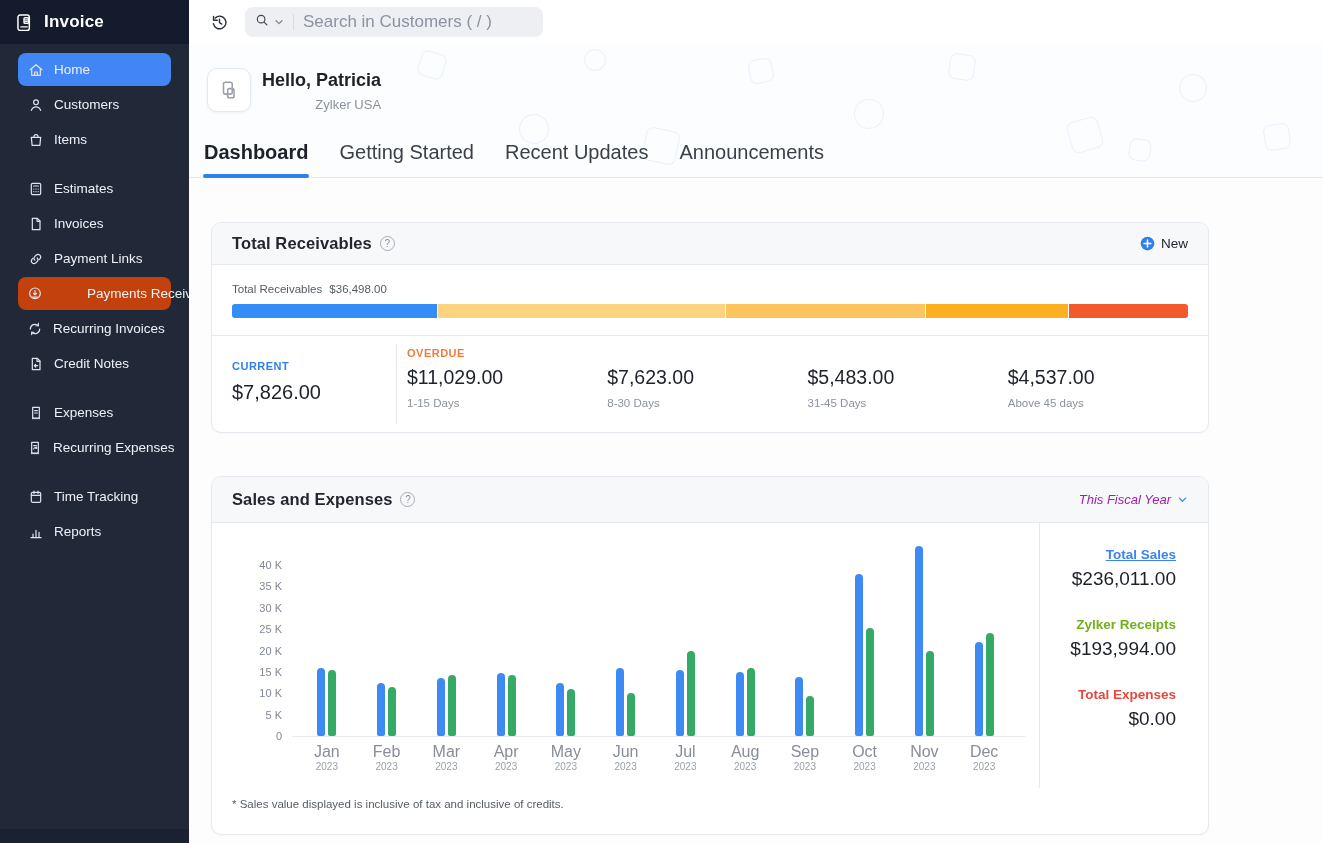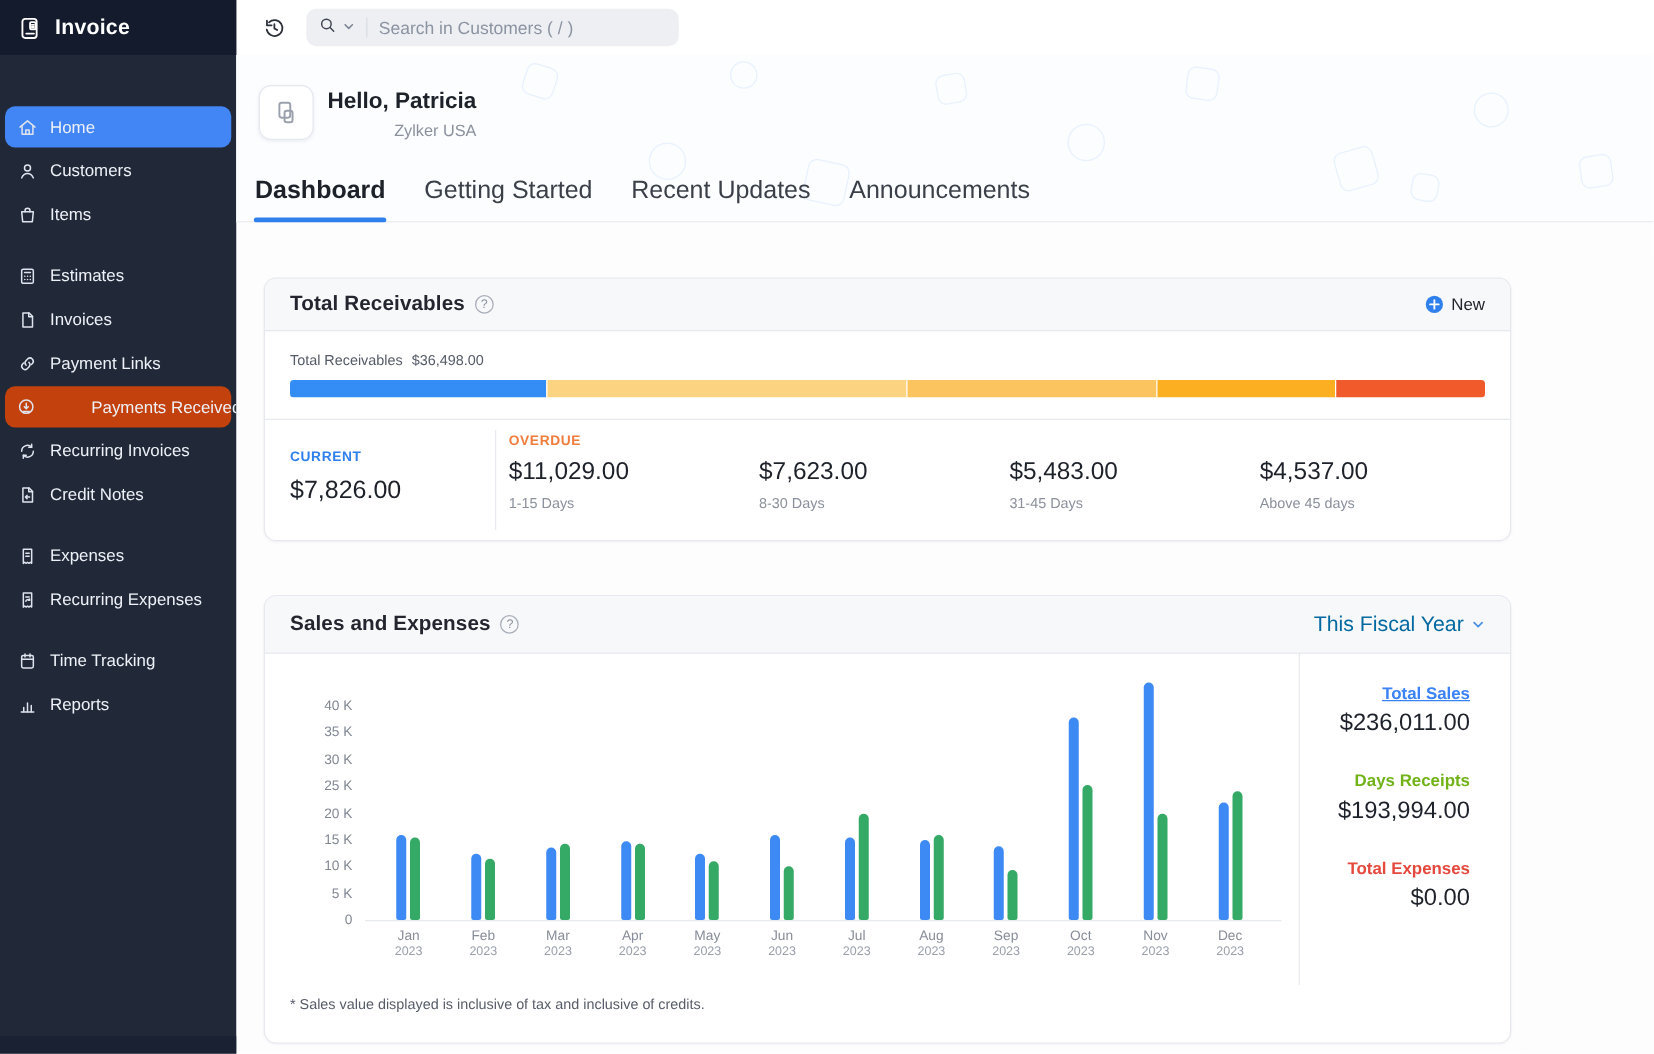--- a/index.html
+++ b/index.html
@@ -5,42 +5,42 @@
   * { margin:0; padding:0; box-sizing:border-box; }
   html,body { width:1323px; height:843px; overflow:hidden; }
   body { font-family:"Liberation Sans","DejaVu Sans",sans-serif; background:#fff; color:#1d2129; }
   .app { width:1323px; height:843px; display:flex; position:relative; overflow:hidden; }
 
   
   .sidebar { width:189px; min-width:189px; background:#212939; display:flex; flex-direction:column; position:relative; }
   .logo-bar { height:44px; background:#141b2c; display:flex; align-items:center; padding:0 14px; gap:9px; }
   .logo-bar svg { width:21px; height:21px; stroke:#fff; }
   .brand { color:#fff; font-size:17px; font-weight:700; letter-spacing:.2px; }
-  .nav { flex:1; padding:7px 4px; overflow:hidden;margin-top:32px; }
+  .nav { flex:1; padding:7px 18px; overflow:hidden; }
   .nav-group { margin-bottom:16px; }
   .nav-item { display:flex; align-items:center; gap:10px; height:33px; margin:2px 0; padding:0 9px; border-radius:8px; color:#eef1f7; font-size:13.5px; cursor:pointer; }
   .nav-item .nav-icon { width:17px; height:17px; display:flex; align-items:center; justify-content:center; }
   .nav-item .nav-icon svg { width:16px; height:16px; stroke:#dfe4ee; }
   .nav-item.active { background:#4285f4; }
   .nav-item.highlight { background:#c2410c;gap:44px; }
   .nav-label { flex:1; white-space:nowrap; }
   .nav-trailing { width:15px; height:15px; display:flex; align-items:center; justify-content:center; }
   .nav-trailing svg { width:15px; height:15px; stroke:#fff; }
   .sidebar-footer { height:14px; background:#1a2133; }
 
   
   .main { flex:1; display:flex; flex-direction:column; background:#fdfdfe; }
   .topbar { height:44px; background:#fff; display:flex; align-items:center; padding:0 16px 0 17px; gap:13px; }
   .icon-btn { width:26px; height:26px; display:flex; align-items:center; justify-content:center; cursor:pointer; }
   .icon-btn svg { width:19px; height:19px; stroke:#2a2f38; }
   .search-box { width:298px; height:30px; background:#edeff3; border-radius:8px; display:flex; align-items:center; padding:0 10px; gap:5px; }
   .search-box .sicon svg { width:14px; height:14px; stroke:#3f4550; }
   .search-box .schev svg { width:10px; height:10px; stroke:#7c8694; }
   .search-box .sdivider { width:1px; height:16px; background:#d9dde4; margin:0 4px; }
-  .search-box input { border:none; outline:none; background:transparent; flex:1; font-size:14px; color:#be185d; font-family:inherit; }
+  .search-box input { border:none; outline:none; background:transparent; flex:1; font-size:17px; color:#be185d; font-family:inherit; }
   .search-box input::placeholder { color:#8b93a1; }
 
   
   .hero { height:134px; background:#fbfdff; position:relative; overflow:hidden;text-align:right; }
   .decor { position:absolute; border:1.5px solid rgba(66,133,244,.10); pointer-events:none; }
   .hero-inner { position:relative; padding:24px 0 0 18px; display:flex; gap:11px; }
   .avatar { width:44px; height:44px; background:#fff; border:1px solid #e4e8ef; border-radius:10px; box-shadow:0 1px 3px rgba(30,40,70,.06); display:flex; align-items:center; justify-content:center; }
   .avatar svg { width:22px; height:22px; stroke:#9aa1ad; }
   .greeting { font-size:18px; font-weight:700; color:#1d2129; margin-top:2px; }
   .org { font-size:13px; color:#8b919c; margin-top:6px; }
@@ -79,32 +79,32 @@
   .overdue-col .mini-label { color:#ef7b3c; }
   .buckets-row { display:flex; margin-top:7px; }
   .bucket { flex:1; }
   .bucket-value { font-size:19.5px; color:#1d2129; }
   .bucket-period { font-size:11.5px; color:#8b919c; margin-top:8px; }
 
   
   .card-sales { margin-top:43px; }
   .card-sales .card-header { height:46px; }
   .range-select { display:flex; align-items:center; gap:6px; cursor:pointer; }
-  .range-label { font-size:17px; color:#0369a1; }
+  .range-label { font-size:13px; color:#a21caf;font-style:italic; }
   .range-select svg { width:11px; height:11px; stroke:#4a90e2; }
   .chart-row { display:flex; }
   .chart-area { flex:1; position:relative; height:265px; }
   .tick-label { position:absolute; width:62px; text-align:right; font-size:11px; color:#818894; }
   .baseline { position:absolute; left:80px; right:14px; top:213px; height:1px; background:#e8eaee; }
   .months { position:absolute; left:85px; right:25px; top:0; display:flex; }
   .mcol { flex:1; display:flex; flex-direction:column; align-items:center; }
   .bars { height:213px; display:flex; align-items:flex-end; gap:3px; }
   .bar { width:8px; border-radius:4px 4px 2px 2px; }
   .mlabel { margin-top:7px; text-align:center; line-height:1.15; }
-  .mlabel .m { display:block; font-size:11px; color:#878d99; }
+  .mlabel .m { display:block; font-size:16px; color:#878d99; }
   .mlabel .y { display:block; font-size:10px; color:#9aa0ab; }
   .totals-panel { width:169px; border-left:1px solid #e7e9ee; padding:24px 32px 0 0; text-align:right; }
   .total-block { margin-bottom:27px; }
   .total-label { font-size:13.5px; font-weight:700; cursor:pointer; }
   .total-value { font-size:19px; color:#1d2129; margin-top:6px; }
   .footnote { padding:10px 20px 24px; font-size:11.5px; color:#565c68; }
 </style>
 </head>
 <body>
 
@@ -524,21 +524,21 @@
                   </div>
                 </div>
               </div>
             </div>
           <div class="totals-panel" id="totals-panel">
               <div class="total-block">
                 <div class="total-label" style="color: rgb(59, 130, 246); text-decoration: underline;">Total Sales</div>
                 <div class="total-value">$236,011.00</div>
               </div>
               <div class="total-block">
-                <div class="total-label" style="color: rgb(114, 178, 25);">Days Receipts</div>
+                <div class="total-label" style="color: rgb(114, 178, 25);">Zylker Receipts</div>
                 <div class="total-value">$193,994.00</div>
               </div>
               <div class="total-block">
                 <div class="total-label" style="color: rgb(229, 73, 62);">Total Expenses</div>
                 <div class="total-value">$0.00</div>
               </div>
             </div>
         </div>
         <div class="footnote">* Sales value displayed is inclusive of tax and inclusive of credits.</div>
       </section>

